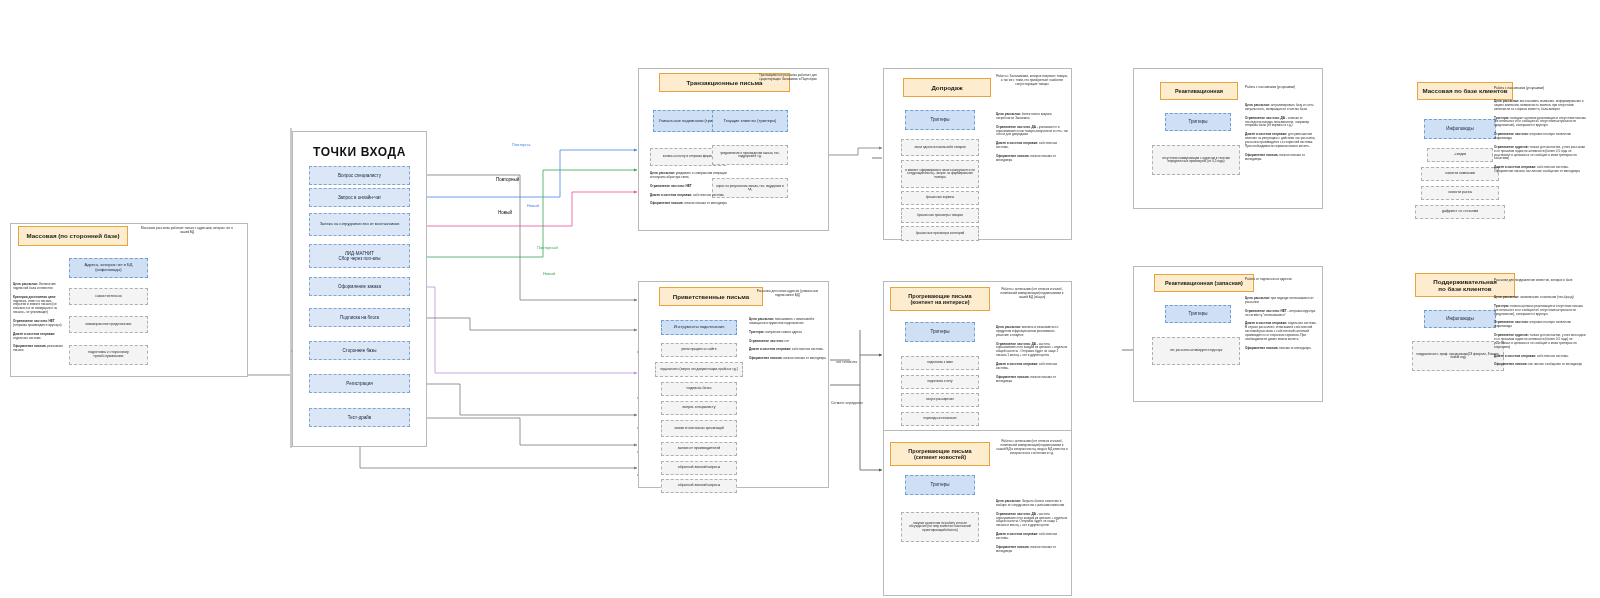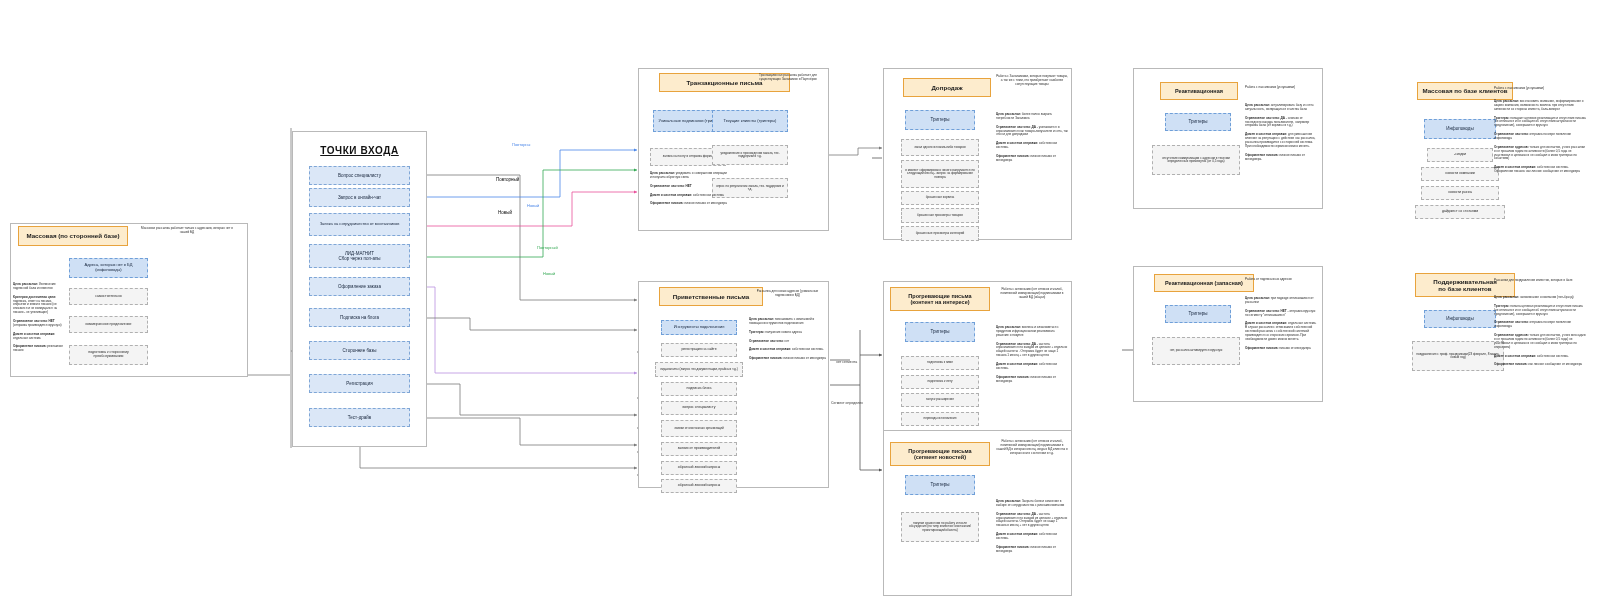--- a/index.html
+++ b/index.html
@@ -47,21 +47,21 @@
 
   .wlabel{position:absolute;white-space:nowrap;}
 
   
   .f3{font-size:3.1px;}
   .f35{font-size:3.5px;}
   .f4{font-size:4.0px;}
   .f45{font-size:4.5px;}
   .f55{font-size:5.5px;}
   .f6{font-size:6.2px;}
-  .f8{font-size:10px;text-decoration:underline;}
+  .f8{font-size:12px;}
 </style>
 </head>
 <body>
 
 <div id="canvas">
 
   <svg class="wires" viewBox="0 0 1600 598">
     <defs>
       <marker id="ar-g" markerWidth="5" markerHeight="5" refX="4" refY="2" orient="auto">
         <path d="M0,0 L4,2 L0,4 z" fill="#7a7a7a"></path>

